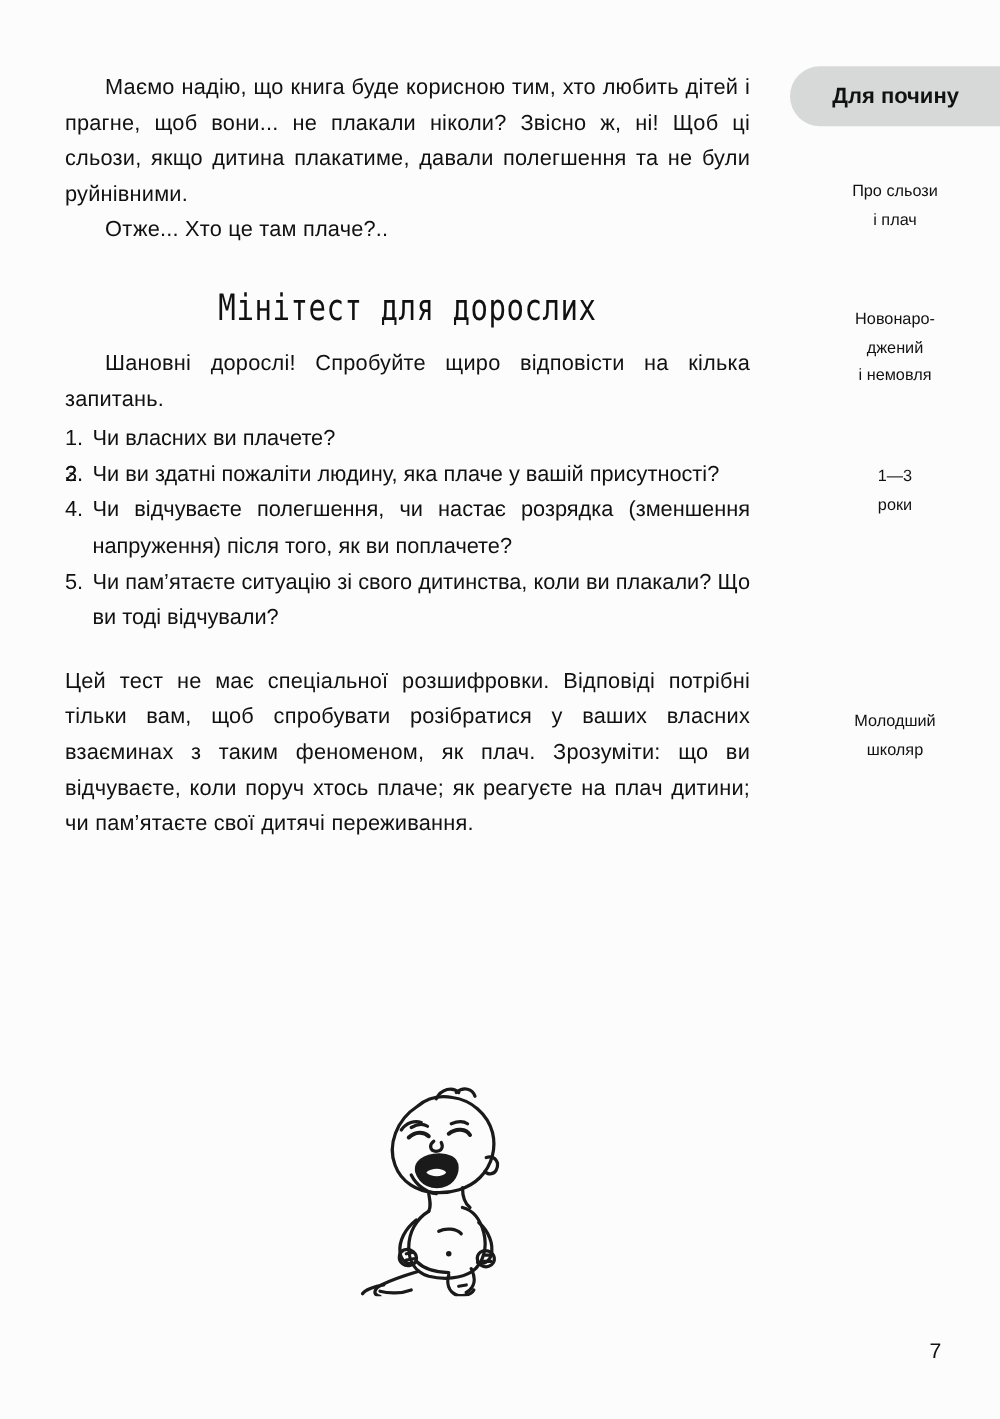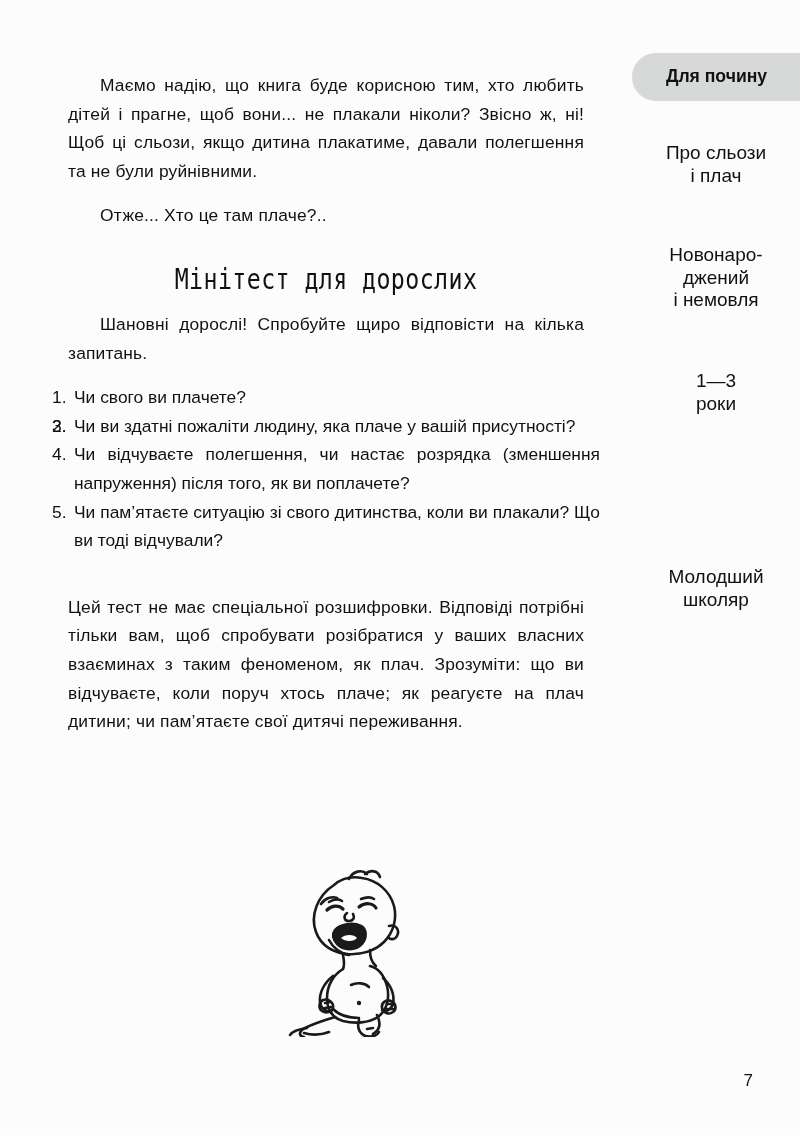--- a/index.html
+++ b/index.html
@@ -28,21 +28,21 @@
     left: 52px;
     top: 55px;
     width: 548px;
   }
 
   .para {
     font-size: 17.4px;
     line-height: 28.6px;
     text-align: justify;
     text-indent: 32px;
-    margin: 16px;
+    margin: 0;
     letter-spacing: 0.01em;
   }
   .para.no-indent { text-indent: 0; }
 
   .section-title {
     font-family: "DejaVu Sans Mono", monospace;
     font-size: 27px;
     font-weight: 400;
     text-align: center;
     letter-spacing: 0.5px;
@@ -80,21 +80,21 @@
     top: 0;
     width: 168px;
     height: 1135px;
   }
 
   .tab {
     position: absolute;
     left: 0;
     width: 168px;
     text-align: center;
-    font-size: 19px;
+    font-size: 13px;
     line-height: 22.5px;
     color: #111;
     box-sizing: border-box;
   }
   .tab .tab-label { display: block; }
 
   .tab.active {
     background: #d7d8d8;
     border-top-left-radius: 26px;
     border-bottom-left-radius: 26px;
@@ -132,21 +132,21 @@
 
     <p class="para">Отже... Хто це там плаче?..</p>
 
     <h2 class="section-title">Мінітест для дорослих</h2>
 
     <p class="para">Шановні дорослі! Спробуйте щиро відповісти на кілька запитань.</p>
 
     <ol class="qlist">
       <li>
         <span class="num">1.</span>
-        <span>Чи свого ви плачете?</span>
+        <span>Чи власних ви плачете?</span>
       </li>
       <li>
         <span class="num">2.</span>
       </li>
       <li>
         <span class="num">3.</span>
         <span>Чи ви здатні пожаліти людину, яка плаче у вашій присутності?</span>
       </li>
       <li>
         <span class="num">4.</span>

